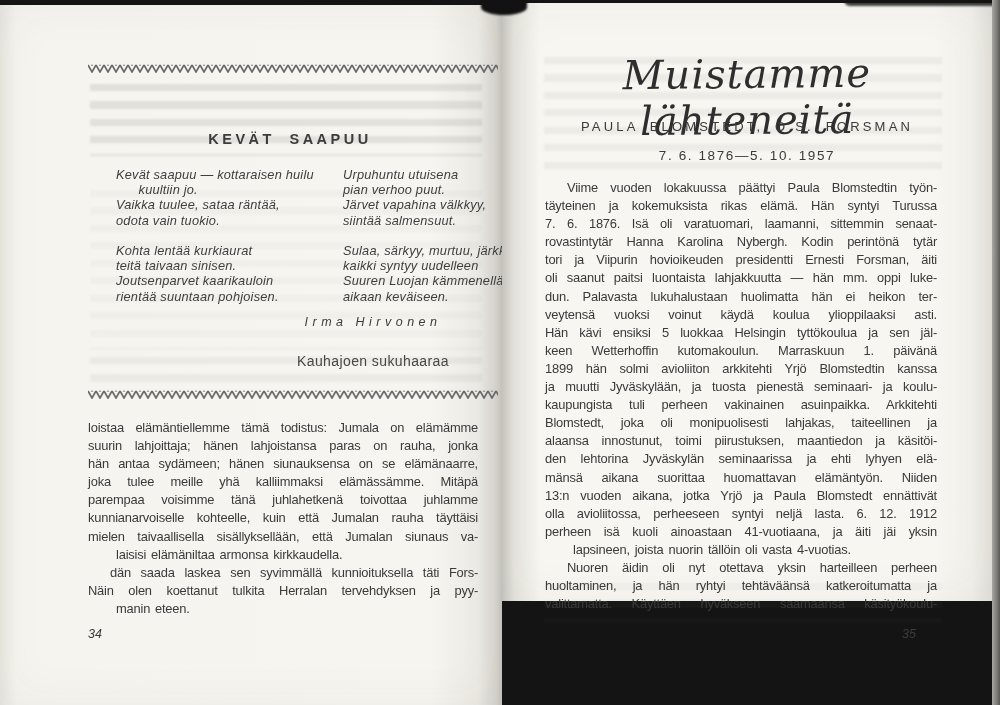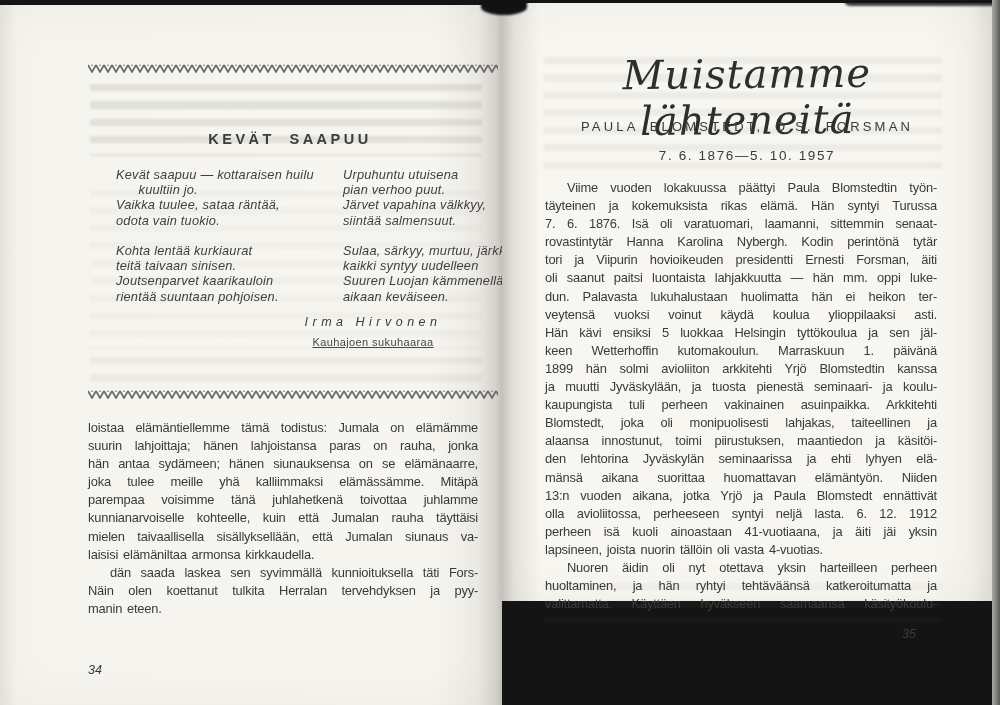--- a/index.html
+++ b/index.html
@@ -69,35 +69,35 @@
   .poem-col-left { width:227px; }
   .poem-line {
     font-style:italic; font-size:12.8px; line-height:15.2px;
     color:#3e3e3e; min-height:15.2px; letter-spacing:.2px;
   }
   .poem-line.blank { height:13px; }
   .attribution { position:absolute; left:240px; top:310px; width:266px; text-align:center; }
   .poem-author {
     font-style:italic; font-size:12.5px; letter-spacing:4.5px; color:#3c3c3c;
   }
-  .poem-author-note { font-size:11px; letter-spacing:.4px; margin-top:7px; color:#474747;text-decoration:underline; }
+  .poem-author-note { font-size:14px; letter-spacing:.4px; margin-top:24px; color:#474747; }
 
   
   .body-text { position:absolute; font-size:12.9px; letter-spacing:-.2px; word-spacing:1.5px; color:#3a3a3a; }
   .body-text-left  { left:88px; top:414px; width:390px; }
   .body-text-right { left:43px; top:176px; width:392px; }
   .body-line {
     white-space:nowrap; text-align:justify; text-align-last:justify;
     line-height:18.1px; min-height:18.1px; overflow:visible;
   }
   .para.indent .body-line:first-child { padding-left:22px; }
-  .para.end-here .body-line:last-child { text-align-last:left; }
+  .para.end-here .body-line:last-child { text-align-last:left;margin-left:28px; }
 
   .page-number { position:absolute; font-style:italic; font-size:12.5px; color:#3c3c3c; }
-  .pn-left  { left:88px;  top:622px;margin-top:36px; }
+  .pn-left  { left:88px;  top:622px; }
   .pn-right { left:400px; top:624px; }
 
   
   .script-title {
     position:absolute; left:28px; top:48px; width:434px; text-align:center;
     font-family:"DejaVu Serif", serif; font-style:italic; font-weight:normal;
     font-size:40px; color:#2e2e2e; letter-spacing:1px; transform:rotate(-.6deg);
   }
   .memorial-name {
     position:absolute; left:28px; top:116px; width:434px; text-align:center;

